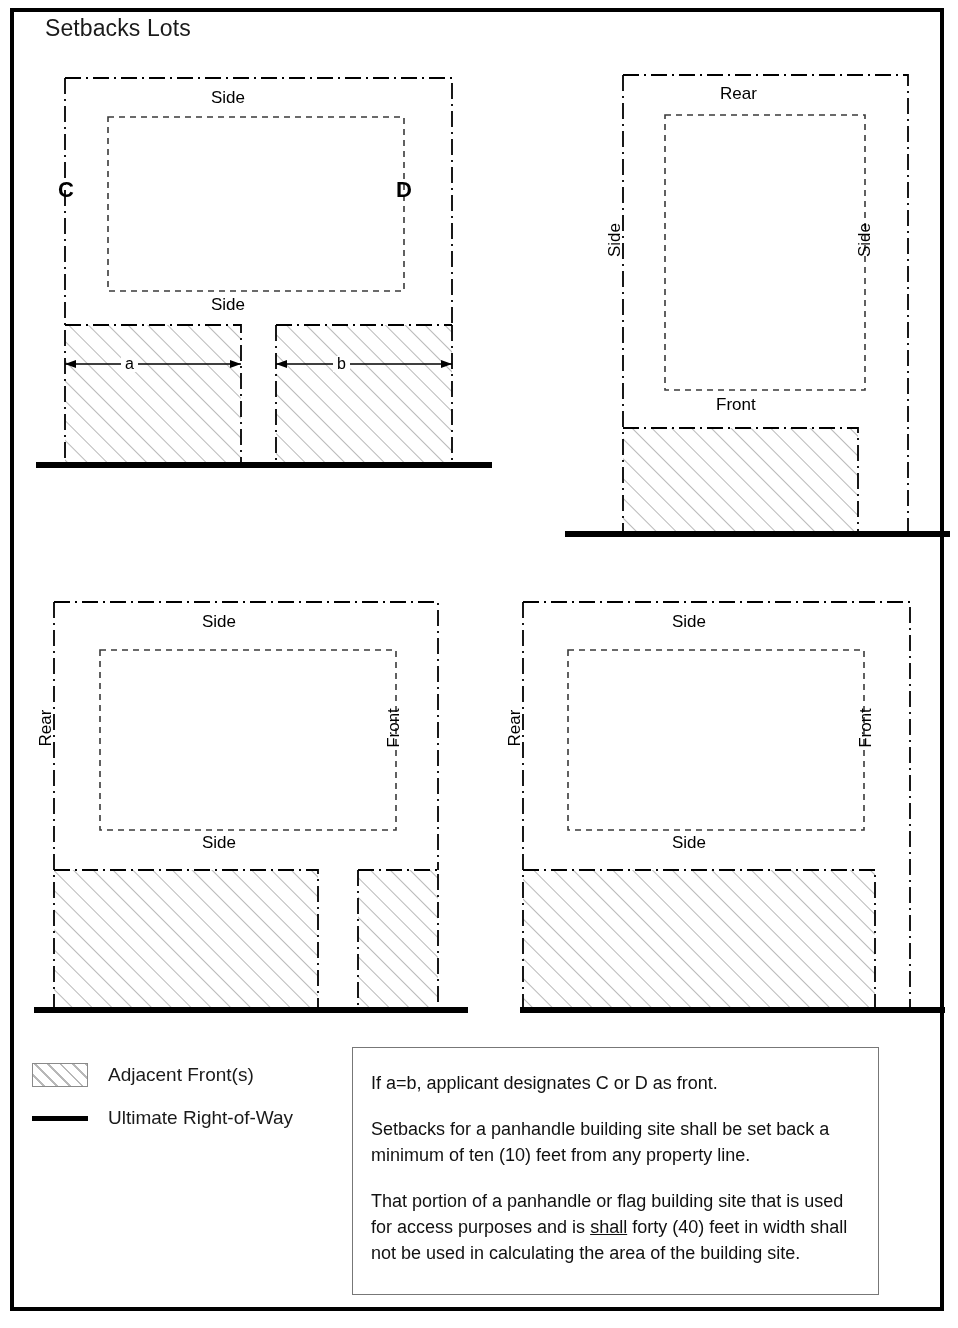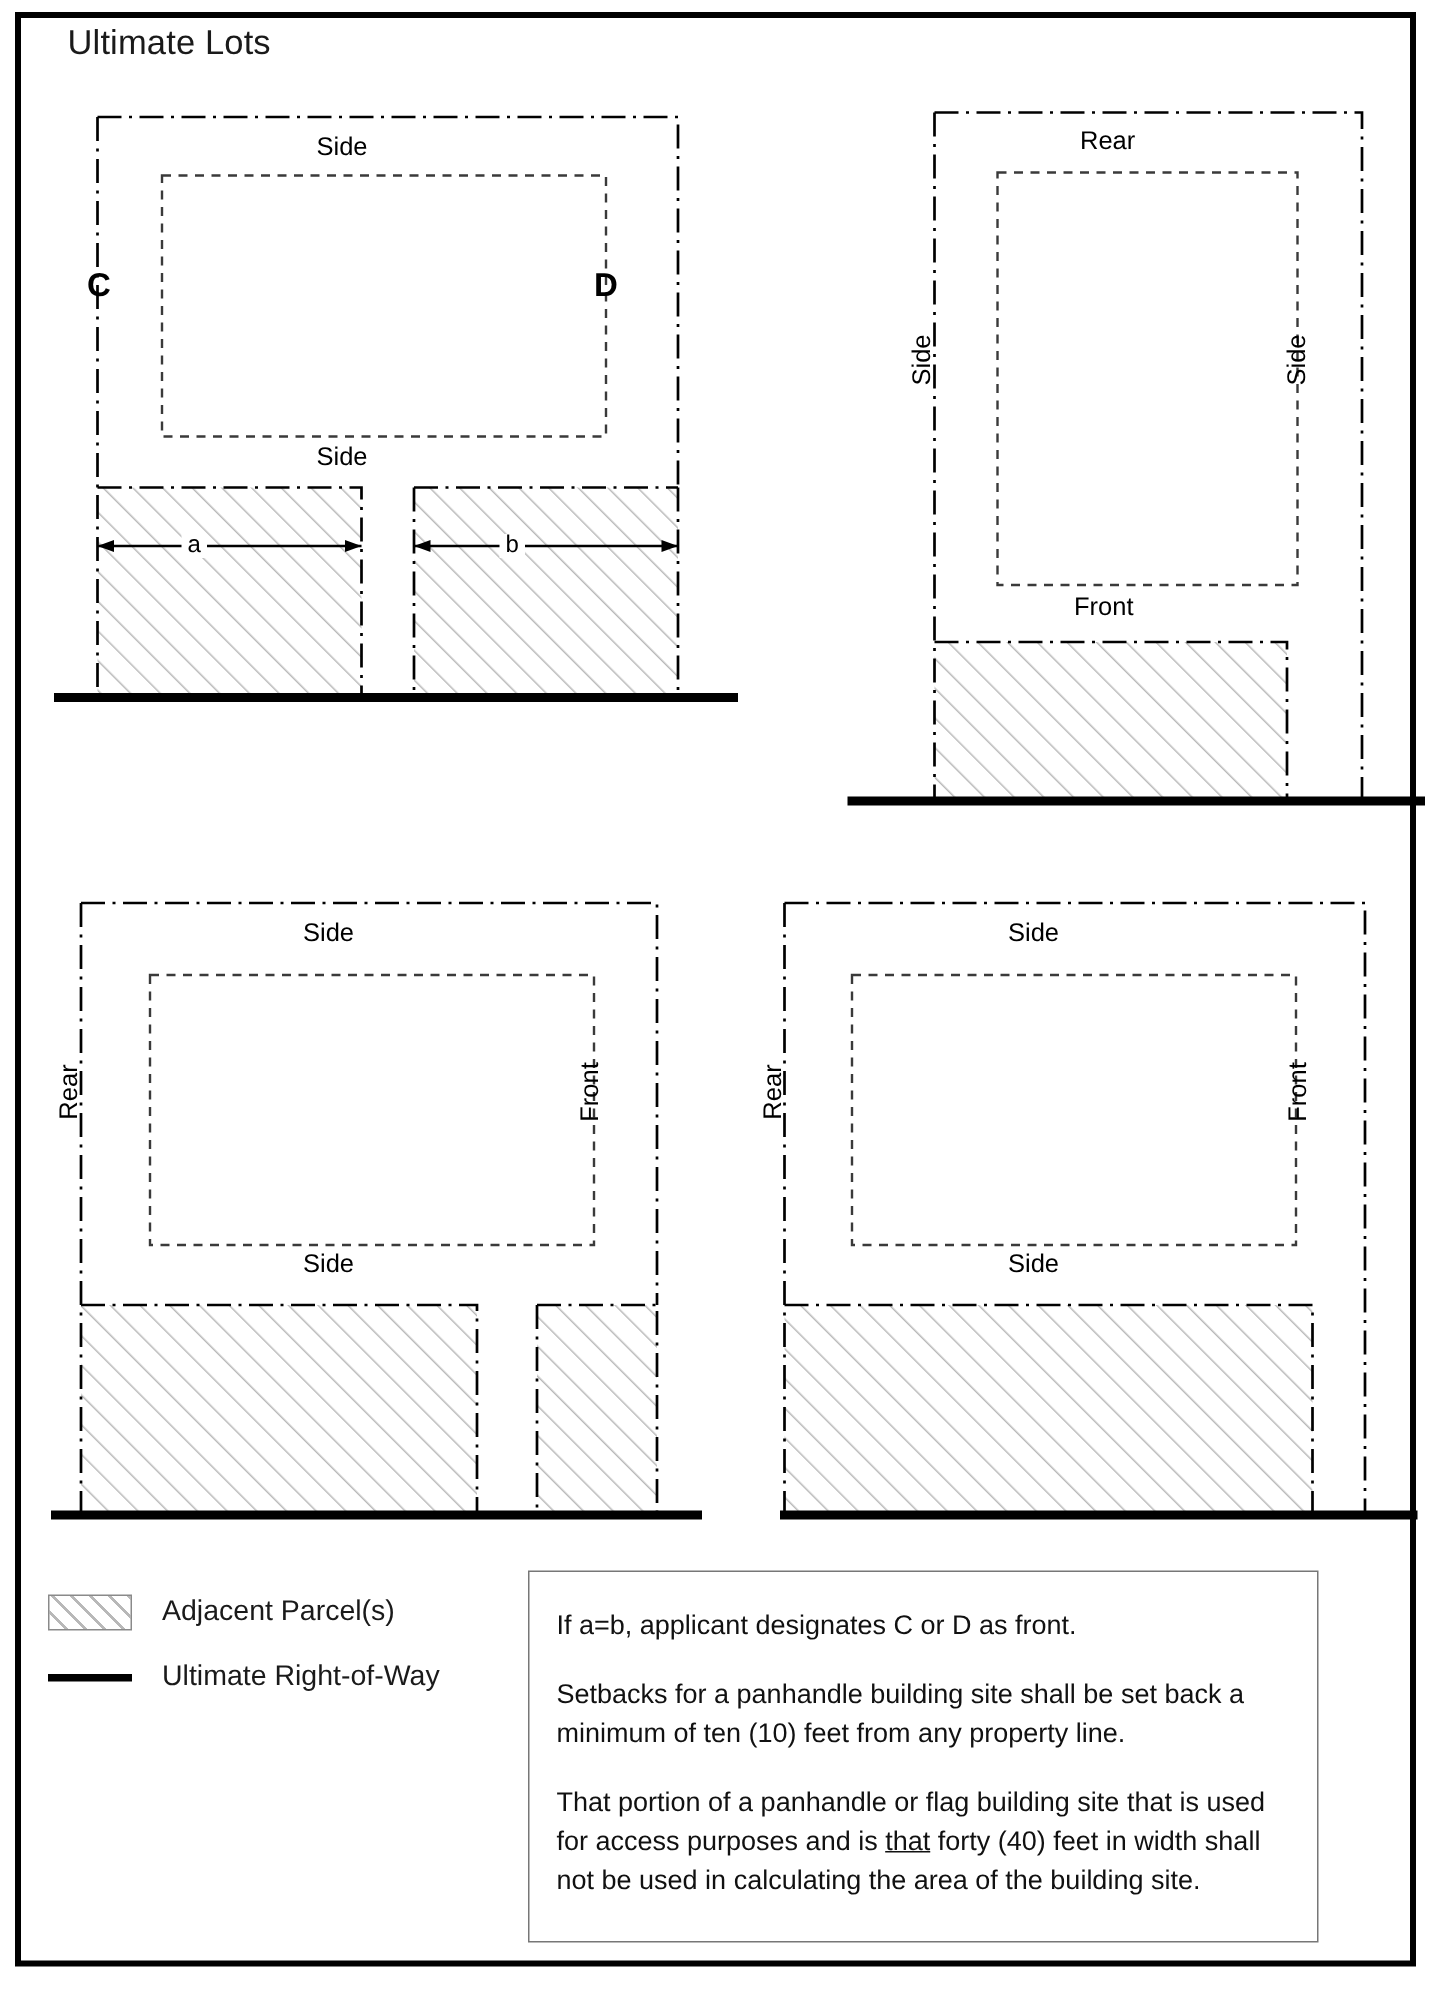--- a/index.html
+++ b/index.html
@@ -131,21 +131,21 @@
   }
   #notebox p:last-child { margin-bottom: 0; }
   .u { text-decoration: underline; }
 </style>
 </head>
 <body>
 
 <div id="page">
   <div id="frame"></div>
 
-  <div id="title">Ultimate Lots</div>
+  <div id="title">Setbacks Lots</div>
 
   <div class="diagram" style="left:0px; top:0px; width:500px; height:500px;">
     <svg width="500" height="500" viewBox="0 0 500 500">
       <defs>
         <pattern id="hatchA" width="14" height="14" patternUnits="userSpaceOnUse" patternTransform="rotate(-45)">
           <rect width="14" height="14" fill="#ffffff"></rect>
           <line x1="0" y1="0" x2="0" y2="14" stroke="#b9b9b9" stroke-width="2"></line>
         </pattern>
       </defs>
 
@@ -252,26 +252,26 @@
 
     <div class="lbl" style="left:192px; top:52px;">Side</div>
     <div class="lbl" style="left:192px; top:273px;">Side</div>
     <div class="lbl rot-left" style="left:17px; top:158px;">Rear</div>
     <div class="lbl rot-left" style="left:366px; top:158px;">Front</div>
   </div>
 
   <div id="legend" style="left:0; top:0; width:340px; height:120px;">
     <div class="legend-row" style="left:32px; top:1063px;">
       <span class="legend-swatch"></span>
-      <span class="legend-text">Adjacent Parcel(s)</span>
+      <span class="legend-text">Adjacent Front(s)</span>
     </div>
     <div class="legend-row" style="left:32px; top:1107px;">
       <span class="legend-rule"></span>
       <span class="legend-text">Ultimate Right-of-Way</span>
     </div>
   </div>
 
   <div id="notebox">
     <p>If a=b, applicant designates C or D as front.</p>
     <p>Setbacks for a panhandle building site shall be set back a minimum of ten (10) feet from any property line.</p>
-    <p><span>That portion of a panhandle or flag building site that is used for access purposes and is </span><span class="u">that</span><span> forty (40) feet in width shall not be used in calculating the area of the building site.</span></p>
+    <p><span>That portion of a panhandle or flag building site that is used for access purposes and is </span><span class="u">shall</span><span> forty (40) feet in width shall not be used in calculating the area of the building site.</span></p>
   </div>
 </div>
 
 </body></html>

